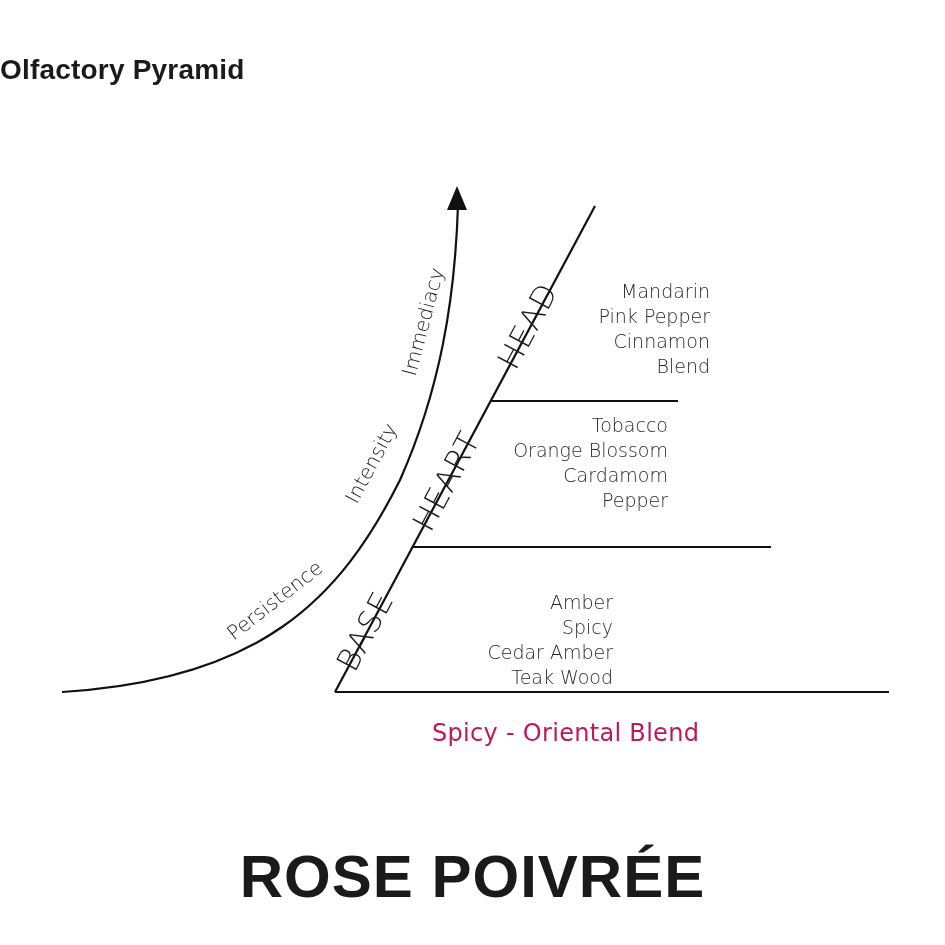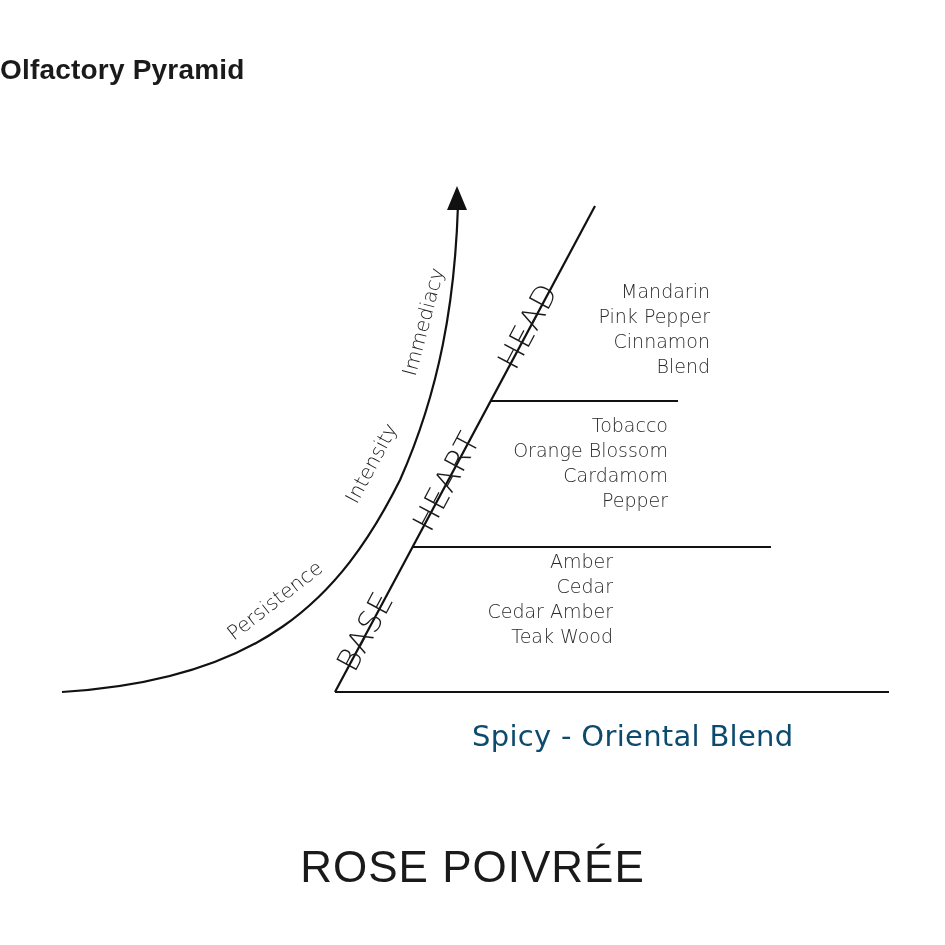--- a/index.html
+++ b/index.html
@@ -1,22 +1,22 @@
 <!DOCTYPE html>
 <html><head>
 <meta charset="utf-8">
 <style>
   html,body{margin:0;padding:0;background:#ffffff;}
   body{width:945px;height:945px;position:relative;overflow:hidden;font-family:"Liberation Sans",sans-serif;color:#1a1a1a;}
   .title{position:absolute;left:0;width:945px;top:54px;text-align:left;font-weight:bold;font-size:28px;letter-spacing:0.2px;}
   svg.diagram{position:absolute;left:0;top:0;}
   .notes{position:absolute;text-align:right;font-size:19px;line-height:25px;color:#2a2a2a;font-family:"DejaVu Sans",sans-serif;font-weight:300;}
   .notes div{white-space:nowrap;}
-  .blend{position:absolute;left:472px;top:719px;font-size:29px;color:#0c4a6e;font-family:"DejaVu Sans",sans-serif;letter-spacing:0.3px;white-space:nowrap;}
-  .product{position:absolute;left:0;width:945px;top:842px;text-align:center;font-weight:normal;font-size:44px;letter-spacing:1px;}
+  .blend{position:absolute;left:432px;top:719px;font-size:24px;color:#be185d;font-family:"DejaVu Sans",sans-serif;letter-spacing:0.3px;white-space:nowrap;}
+  .product{position:absolute;left:0;width:945px;top:842px;text-align:center;font-weight:bold;font-size:60px;letter-spacing:1px;}
   .rot{position:absolute;white-space:nowrap;transform-origin:0 0;color:#1a1a1a;}
   .level{font-size:31px;font-family:"DejaVu Sans",sans-serif;font-weight:300;letter-spacing:1px;}
   .axislbl{font-size:20px;font-family:"DejaVu Sans",sans-serif;font-weight:300;}
 </style>
 </head>
 <body>
 
 <div class="title">Olfactory Pyramid</div>
 
 <svg class="diagram" width="945" height="945" viewBox="0 0 945 945">
@@ -46,22 +46,22 @@
   <div>Blend</div>
 </div>
 
 <div class="notes" style="left:488px;top:413px;width:180px;">
   <div>Tobacco</div>
   <div>Orange Blossom</div>
   <div>Cardamom</div>
   <div>Pepper</div>
 </div>
 
-<div class="notes" style="left:463px;top:549px;width:150px;">
+<div class="notes" style="left:463px;top:590px;width:150px;">
   <div>Amber</div>
-  <div>Cedar</div>
+  <div>Spicy</div>
   <div>Cedar Amber</div>
   <div>Teak Wood</div>
 </div>
 
 <div class="blend">Spicy - Oriental Blend</div>
 
 <div class="product">ROSE POIVRÉE</div>
 
 </body></html>

